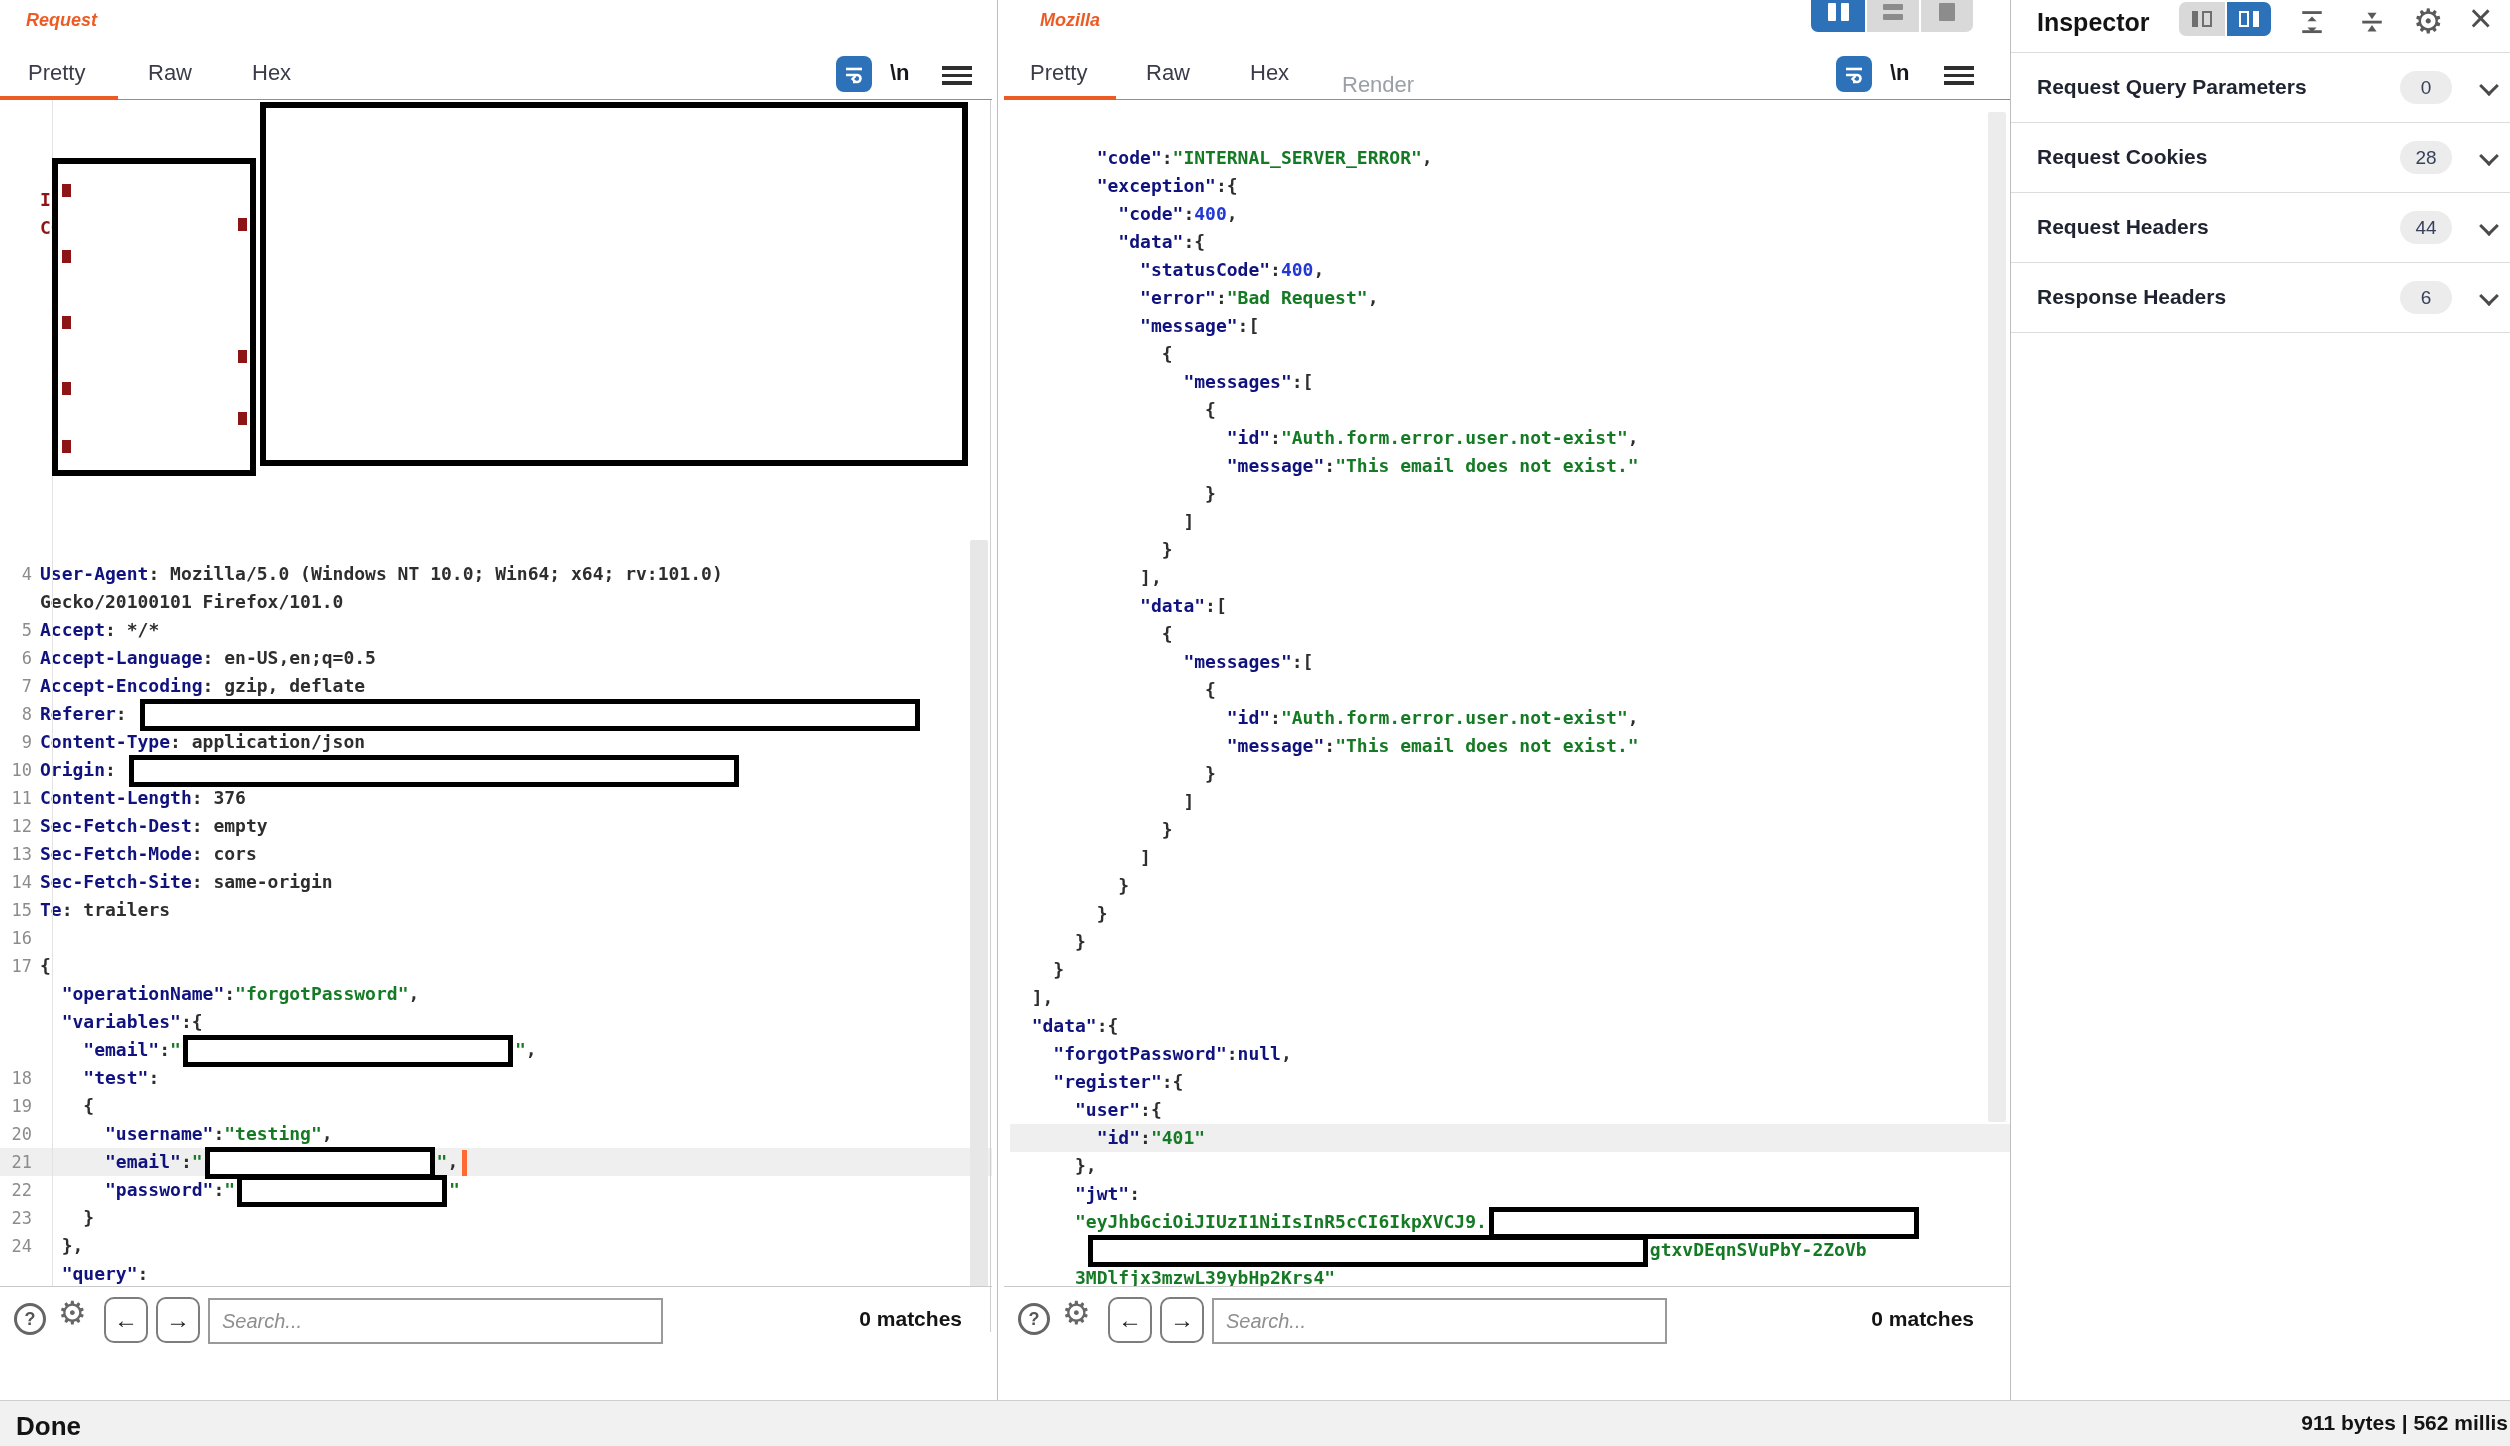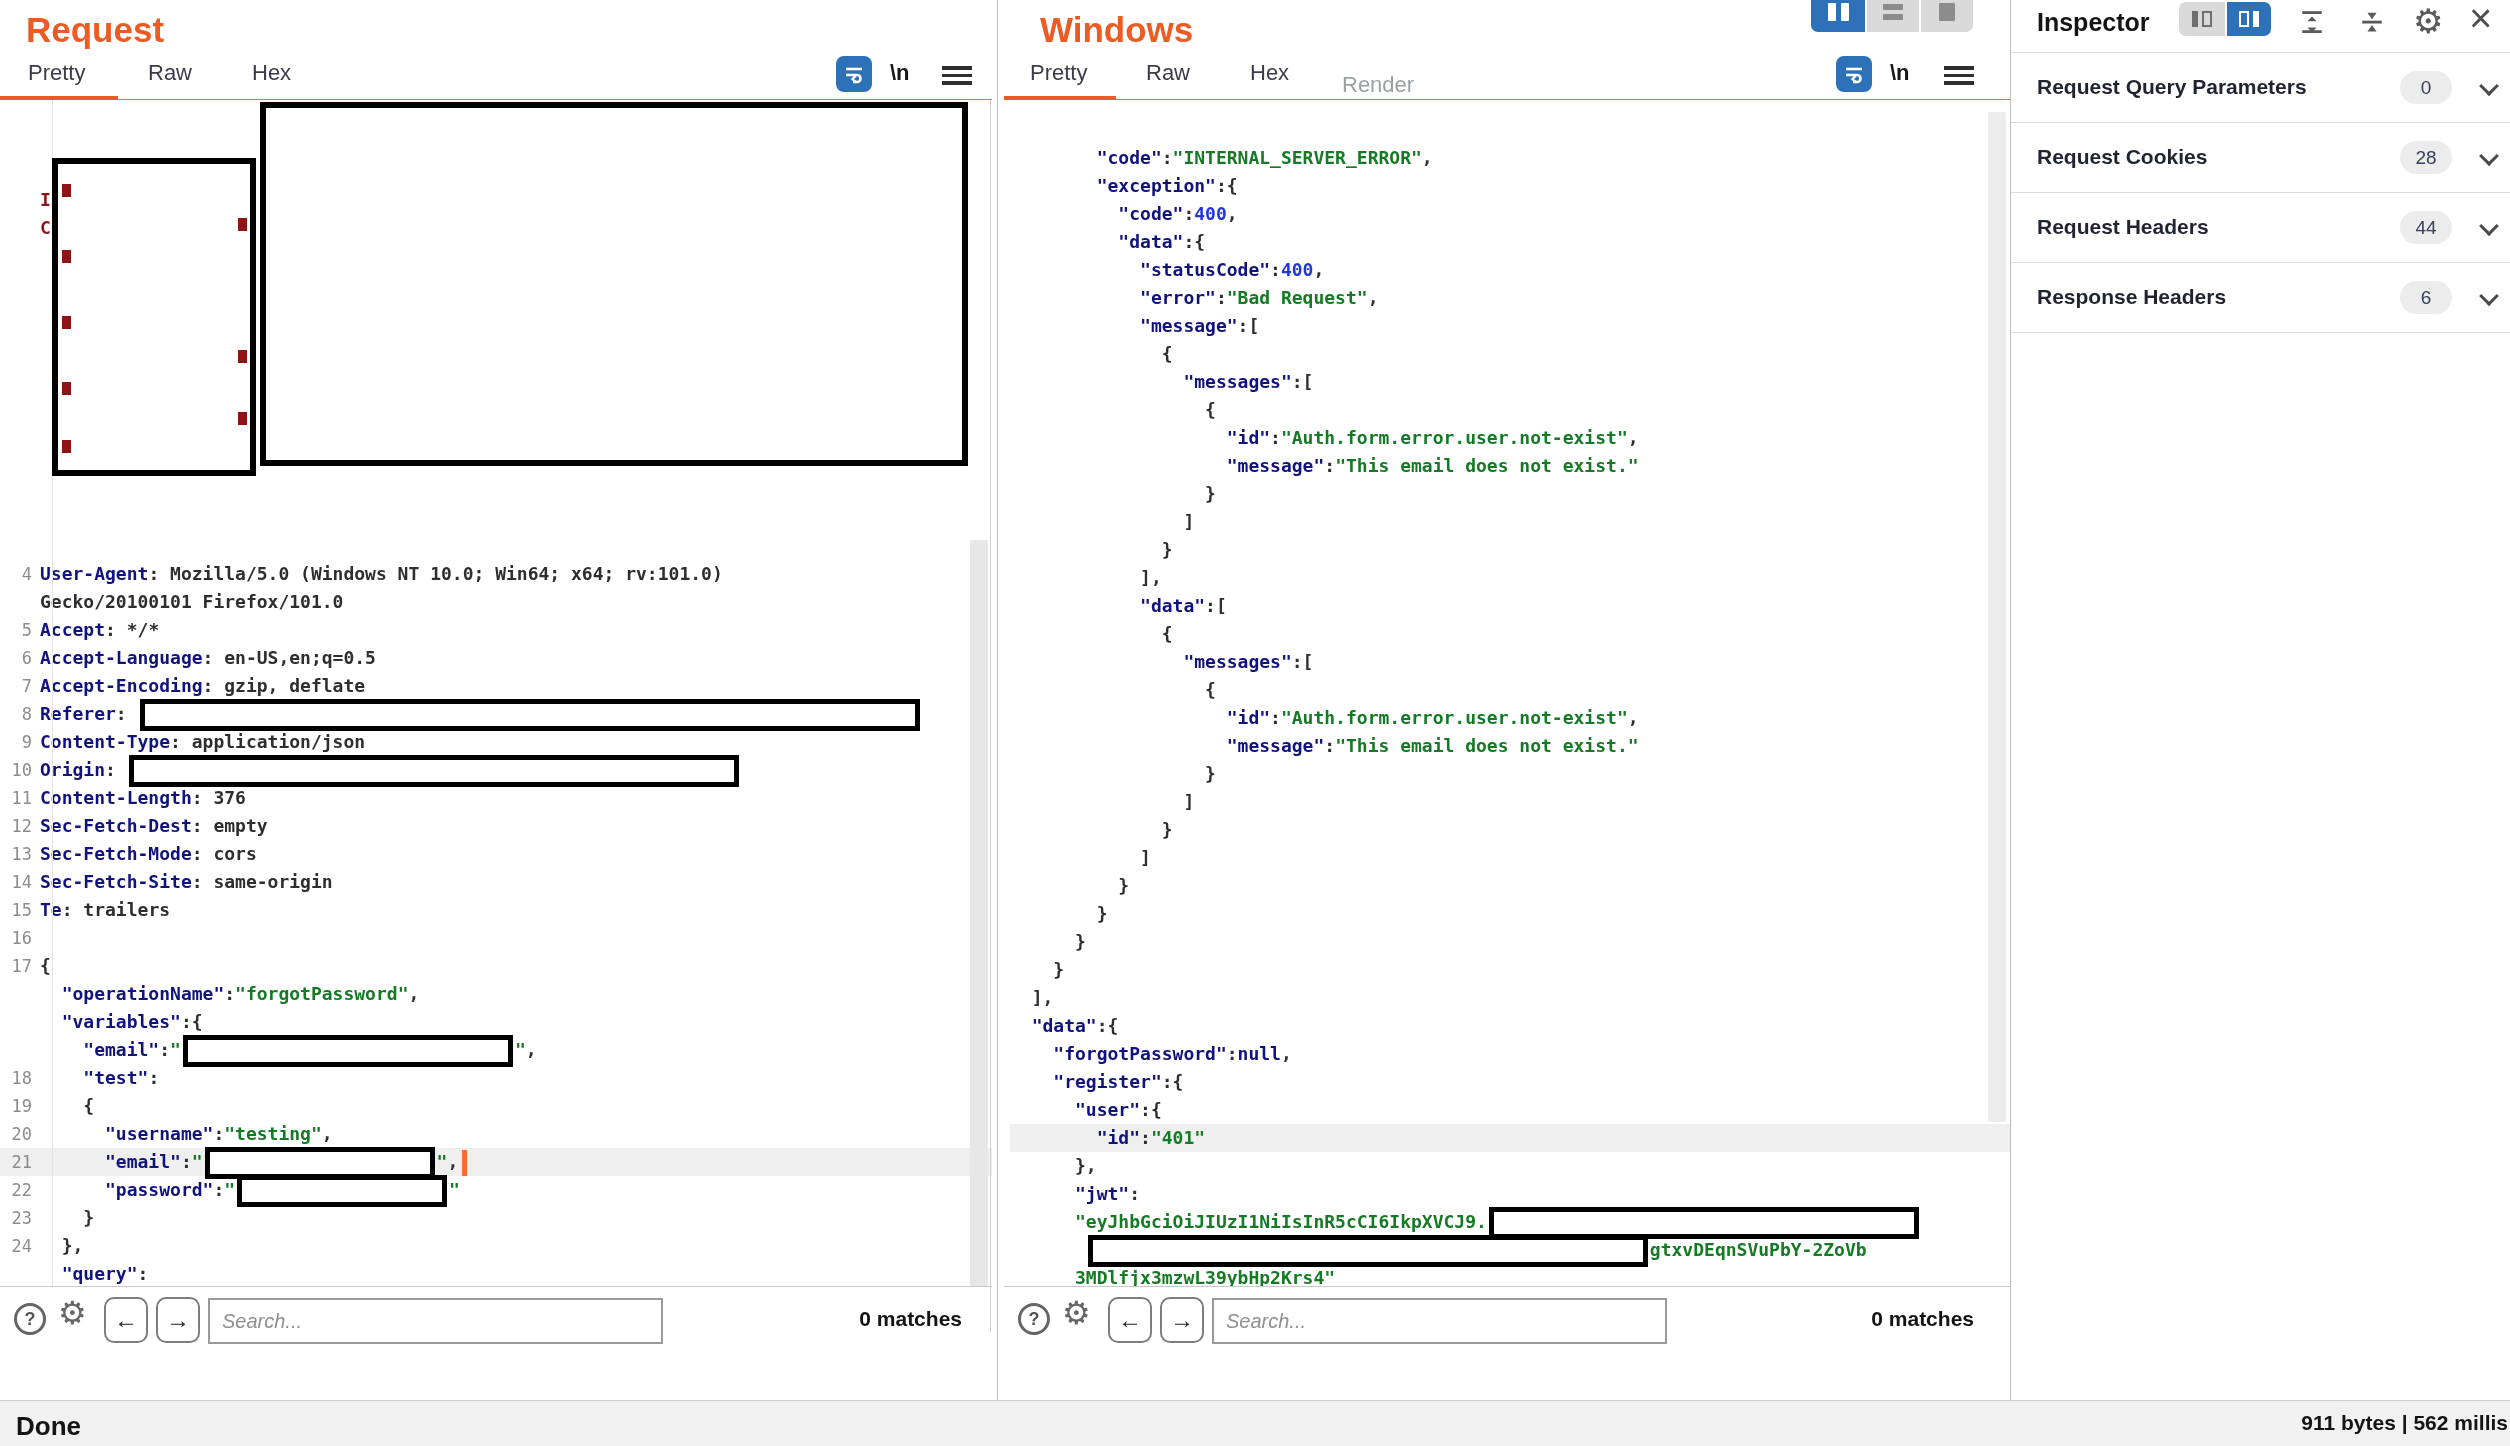--- a/index.html
+++ b/index.html
@@ -2,21 +2,21 @@
 <html><head>
 <meta charset="utf-8">
 <style>
   * { margin:0; padding:0; box-sizing:border-box; }
   html,body { background:#ffffff; }
   #app {
     position:relative; width:2510px; height:1446px; overflow:hidden;
     font-family:"Liberation Sans", sans-serif; background:#fff; color:#222;
   }
   .panel { position:absolute; top:0; background:#fff; }
-  .panel-title { position:absolute; left:26px; top:10px; font-size:35px; font-weight:700; color:#ed5b25; }
+  .panel-title { position:absolute; left:26px; top:10px; font-size:18px; font-weight:700; color:#ed5b25;font-style:italic; }
   
   .tabbar { position:absolute; top:52px; left:0; right:0; height:48px; border-bottom:1px solid #f97316; }
   .tab { position:absolute; top:8px; font-size:22px; color:#3b3b4a; cursor:default; }
   .tab.disabled { color:#9aa0a6;margin-top:12px; }
   .tab-underline { position:absolute; bottom:-3px; height:6px; background:#ed5b25; left:0; }
   .wrap-btn { position:absolute; top:4px; width:36px; height:36px; border-radius:8px; background:#2d72b8; display:flex; align-items:center; justify-content:center; }
   .nl-label { position:absolute; top:8px; font-size:22px; font-weight:700; color:#16161d; }
   .ham { position:absolute; top:10px; width:30px; height:24px; }
   .ham div { height:3.5px; background:#2e2e2e; margin:4px 0; }
   
@@ -117,21 +117,21 @@
       <div class="nav-btn" style="left:156px;">→</div>
       <input class="search-input" placeholder="Search..." style="">
       <div class="matches" style="right:30px;">0 matches</div>
     </div>
   </div>
 
   <div class="panel-edge" style="left:990px;"></div>
   <div class="vdiv" style="left:997px;height:1400px;"></div>
 
   <div class="panel" id="response-panel" style="left:1004px;width:1006px;height:1400px;">
-    <div class="panel-title" style="left:36px;">Windows</div>
+    <div class="panel-title" style="left:36px;">Mozilla</div>
     <div class="tabbar">
       <div class="tabs-host">
           <div class="tab" style="left: 26px;">Pretty</div>
           <div class="tab" style="left: 142px;">Raw</div>
           <div class="tab" style="left: 246px;">Hex</div>
           <div class="tab disabled" style="left: 338px;">Render</div>
         </div>
       <div class="tab-underline" style="width:112px;"></div>
       <div class="wrap-btn" style="left:832px;">
         <svg width="24" height="24" viewBox="0 0 24 24">

